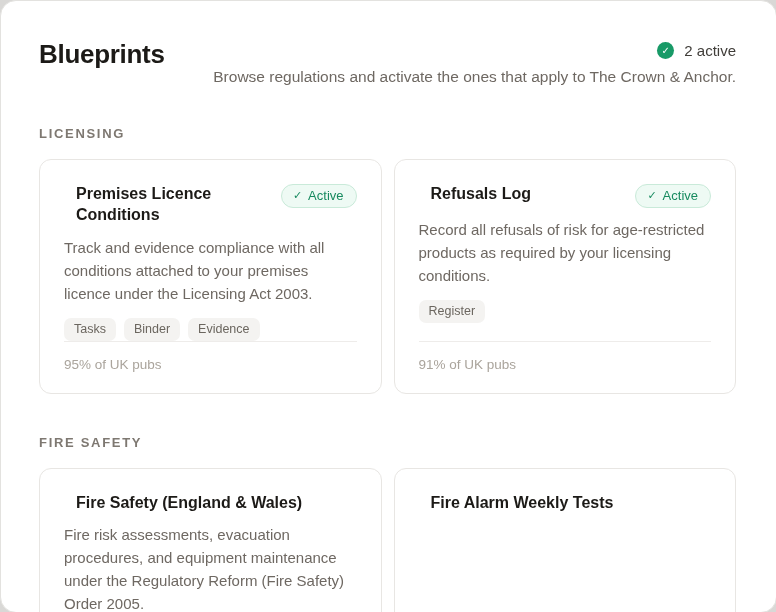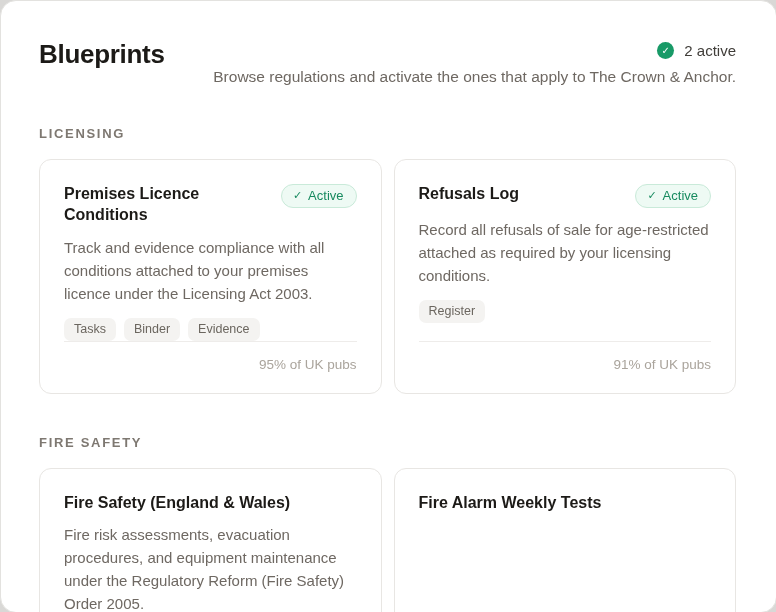--- a/index.html
+++ b/index.html
@@ -82,20 +82,21 @@
     padding: 24px 24px 20px 24px;
     min-height: 213px;
     display: flex;
     flex-direction: column;
   }
   .card-head {
     display: flex;
     justify-content: space-between;
     align-items: flex-start;
     gap: 10px;
+    margin-left: 12px;
   }
   .card-title {
     font-size: 16px;
     font-weight: 700;
     color: #1c1a17;
     line-height: 1.3;
   }
   .badge {
     display: inline-flex;
     align-items: center;
@@ -127,21 +128,20 @@
     color: #6b665f;
     font-size: 12.5px;
     border-radius: 7px;
     padding: 4px 10px;
     line-height: 1.2;
   }
   .card-footer {
     margin-top: auto;
     border-top: 1px solid #eeecea;
     padding-top: 13px;
-    text-align: right;
   }
   .stat {
     font-size: 13.5px;
     color: #aaa49c;
   }
 </style>
 </head>
 <body>
 
 <div class="panel">
@@ -180,21 +180,21 @@
   </article>
 
   <article class="card">
     <div class="card-head">
       <h2 class="card-title">Refusals Log</h2>
       <span class="badge">
         <span class="badge-check">✓</span>
         <span class="badge-label">Active</span>
       </span>
     </div>
-    <p class="card-desc">Record all refusals of sale for age-restricted attached as required by your licensing conditions.</p>
+    <p class="card-desc">Record all refusals of risk for age-restricted products as required by your licensing conditions.</p>
     <div class="tags">
               <span class="tag">Register</span>
             </div>
     <div class="card-footer">
       <span class="stat">91% of UK pubs</span>
     </div>
   </article>
 </div>
   </section>
 

